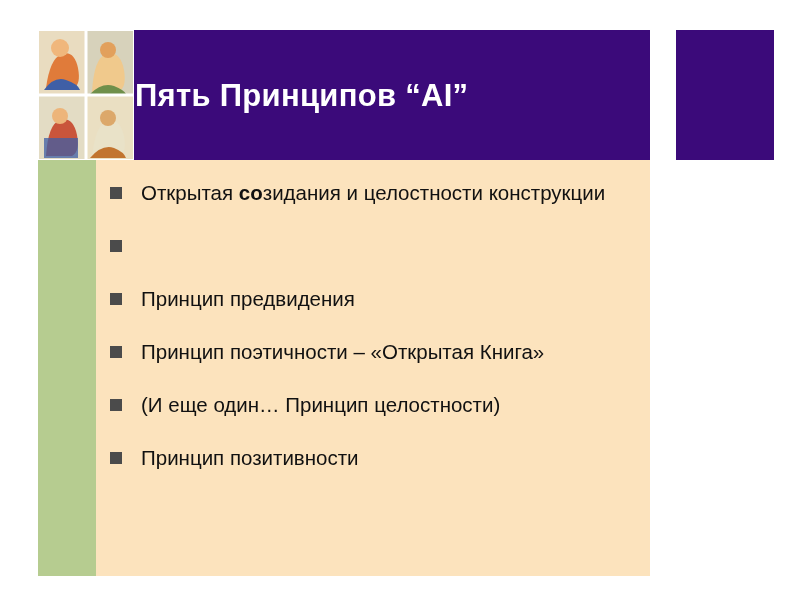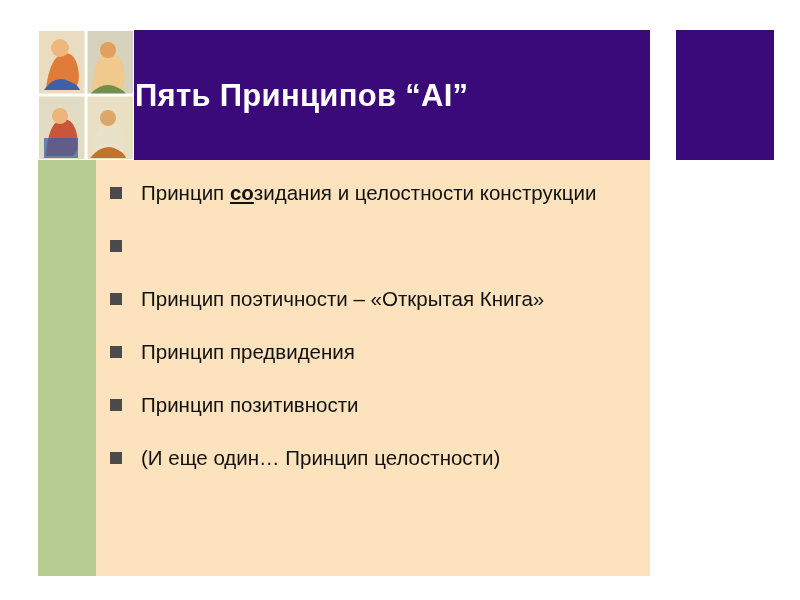--- a/index.html
+++ b/index.html
@@ -111,21 +111,20 @@
   }
   .bullet-text {
     font-size: 20.5px;
     color: #111111;
     line-height: 26px;
     font-family: "Liberation Sans", sans-serif;
     white-space: nowrap;
   }
   .bullet-text b {
     font-weight: bold;
-    text-decoration: underline;
   }
 </style>
 </head>
 <body>
 
 <div class="slide">
 
   <div class="green-band"></div>
 
   <div class="title-bar"></div>
@@ -159,45 +158,45 @@
       <rect x="0" y="0" width="96" height="130" fill="none" stroke="#ffffff" stroke-width="2"></rect>
     </svg>
   </div>
 
   <div class="title-text">Пять Принципов “AI”</div>
 
   <div class="bullets">
 
     <div class="bullet-row">
       <span class="bullet-marker"></span>
-      <span class="bullet-text"><span>Принцип </span><b>со</b><span>зидания и целостности конструкции</span></span>
-    </div>
-
-    <div class="bullet-row">
-      <span class="bullet-marker"></span>
+      <span class="bullet-text"><span>Открытая </span><b>со</b><span>зидания и целостности конструкции</span></span>
+    </div>
+
+    <div class="bullet-row">
+      <span class="bullet-marker"></span>
+    </div>
+
+    <div class="bullet-row">
+      <span class="bullet-marker"></span>
+      <span class="bullet-text"><span>Принцип предвидения</span></span>
     </div>
 
     <div class="bullet-row">
       <span class="bullet-marker"></span>
       <span class="bullet-text"><span>Принцип поэтичности – «Открытая Книга»</span></span>
     </div>
 
     <div class="bullet-row">
       <span class="bullet-marker"></span>
-      <span class="bullet-text"><span>Принцип предвидения</span></span>
+      <span class="bullet-text"><span>(И еще один… Принцип целостности)</span></span>
     </div>
 
     <div class="bullet-row">
       <span class="bullet-marker"></span>
       <span class="bullet-text"><span>Принцип позитивности</span></span>
-    </div>
-
-    <div class="bullet-row">
-      <span class="bullet-marker"></span>
-      <span class="bullet-text"><span>(И еще один… Принцип целостности)</span></span>
     </div>
 
   </div>
 
   <div class="margin-top"></div>
   <div class="margin-bottom"></div>
   <div class="margin-left"></div>
   <div class="margin-right"></div>
 
 </div>

